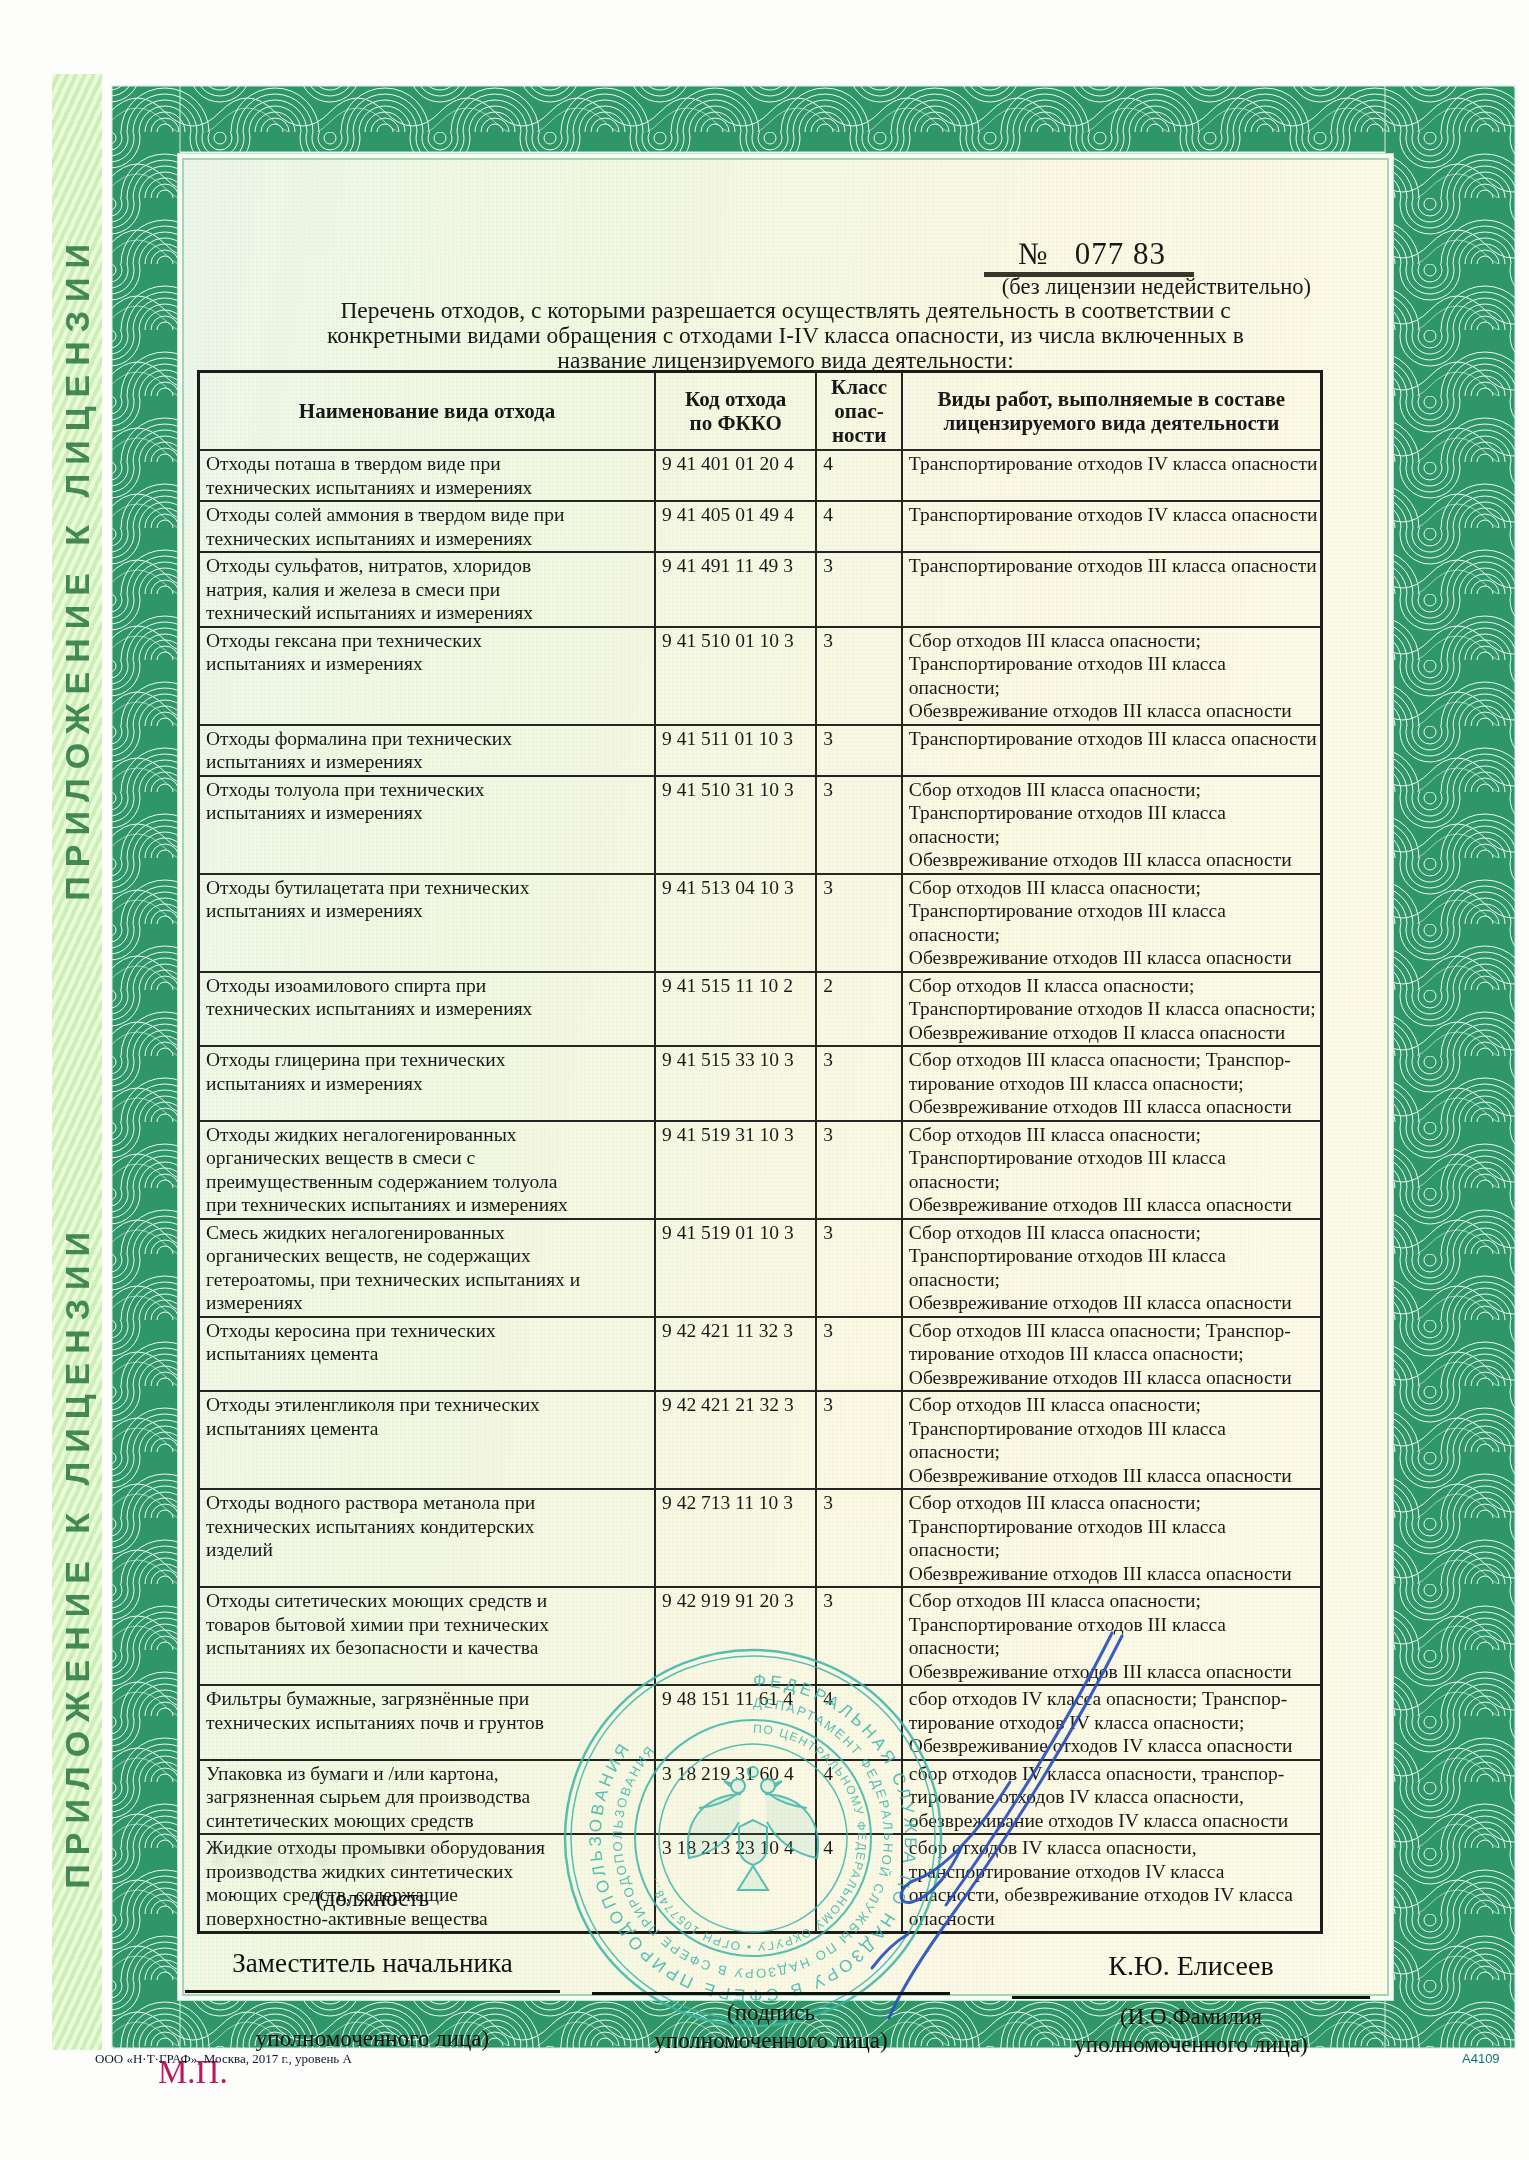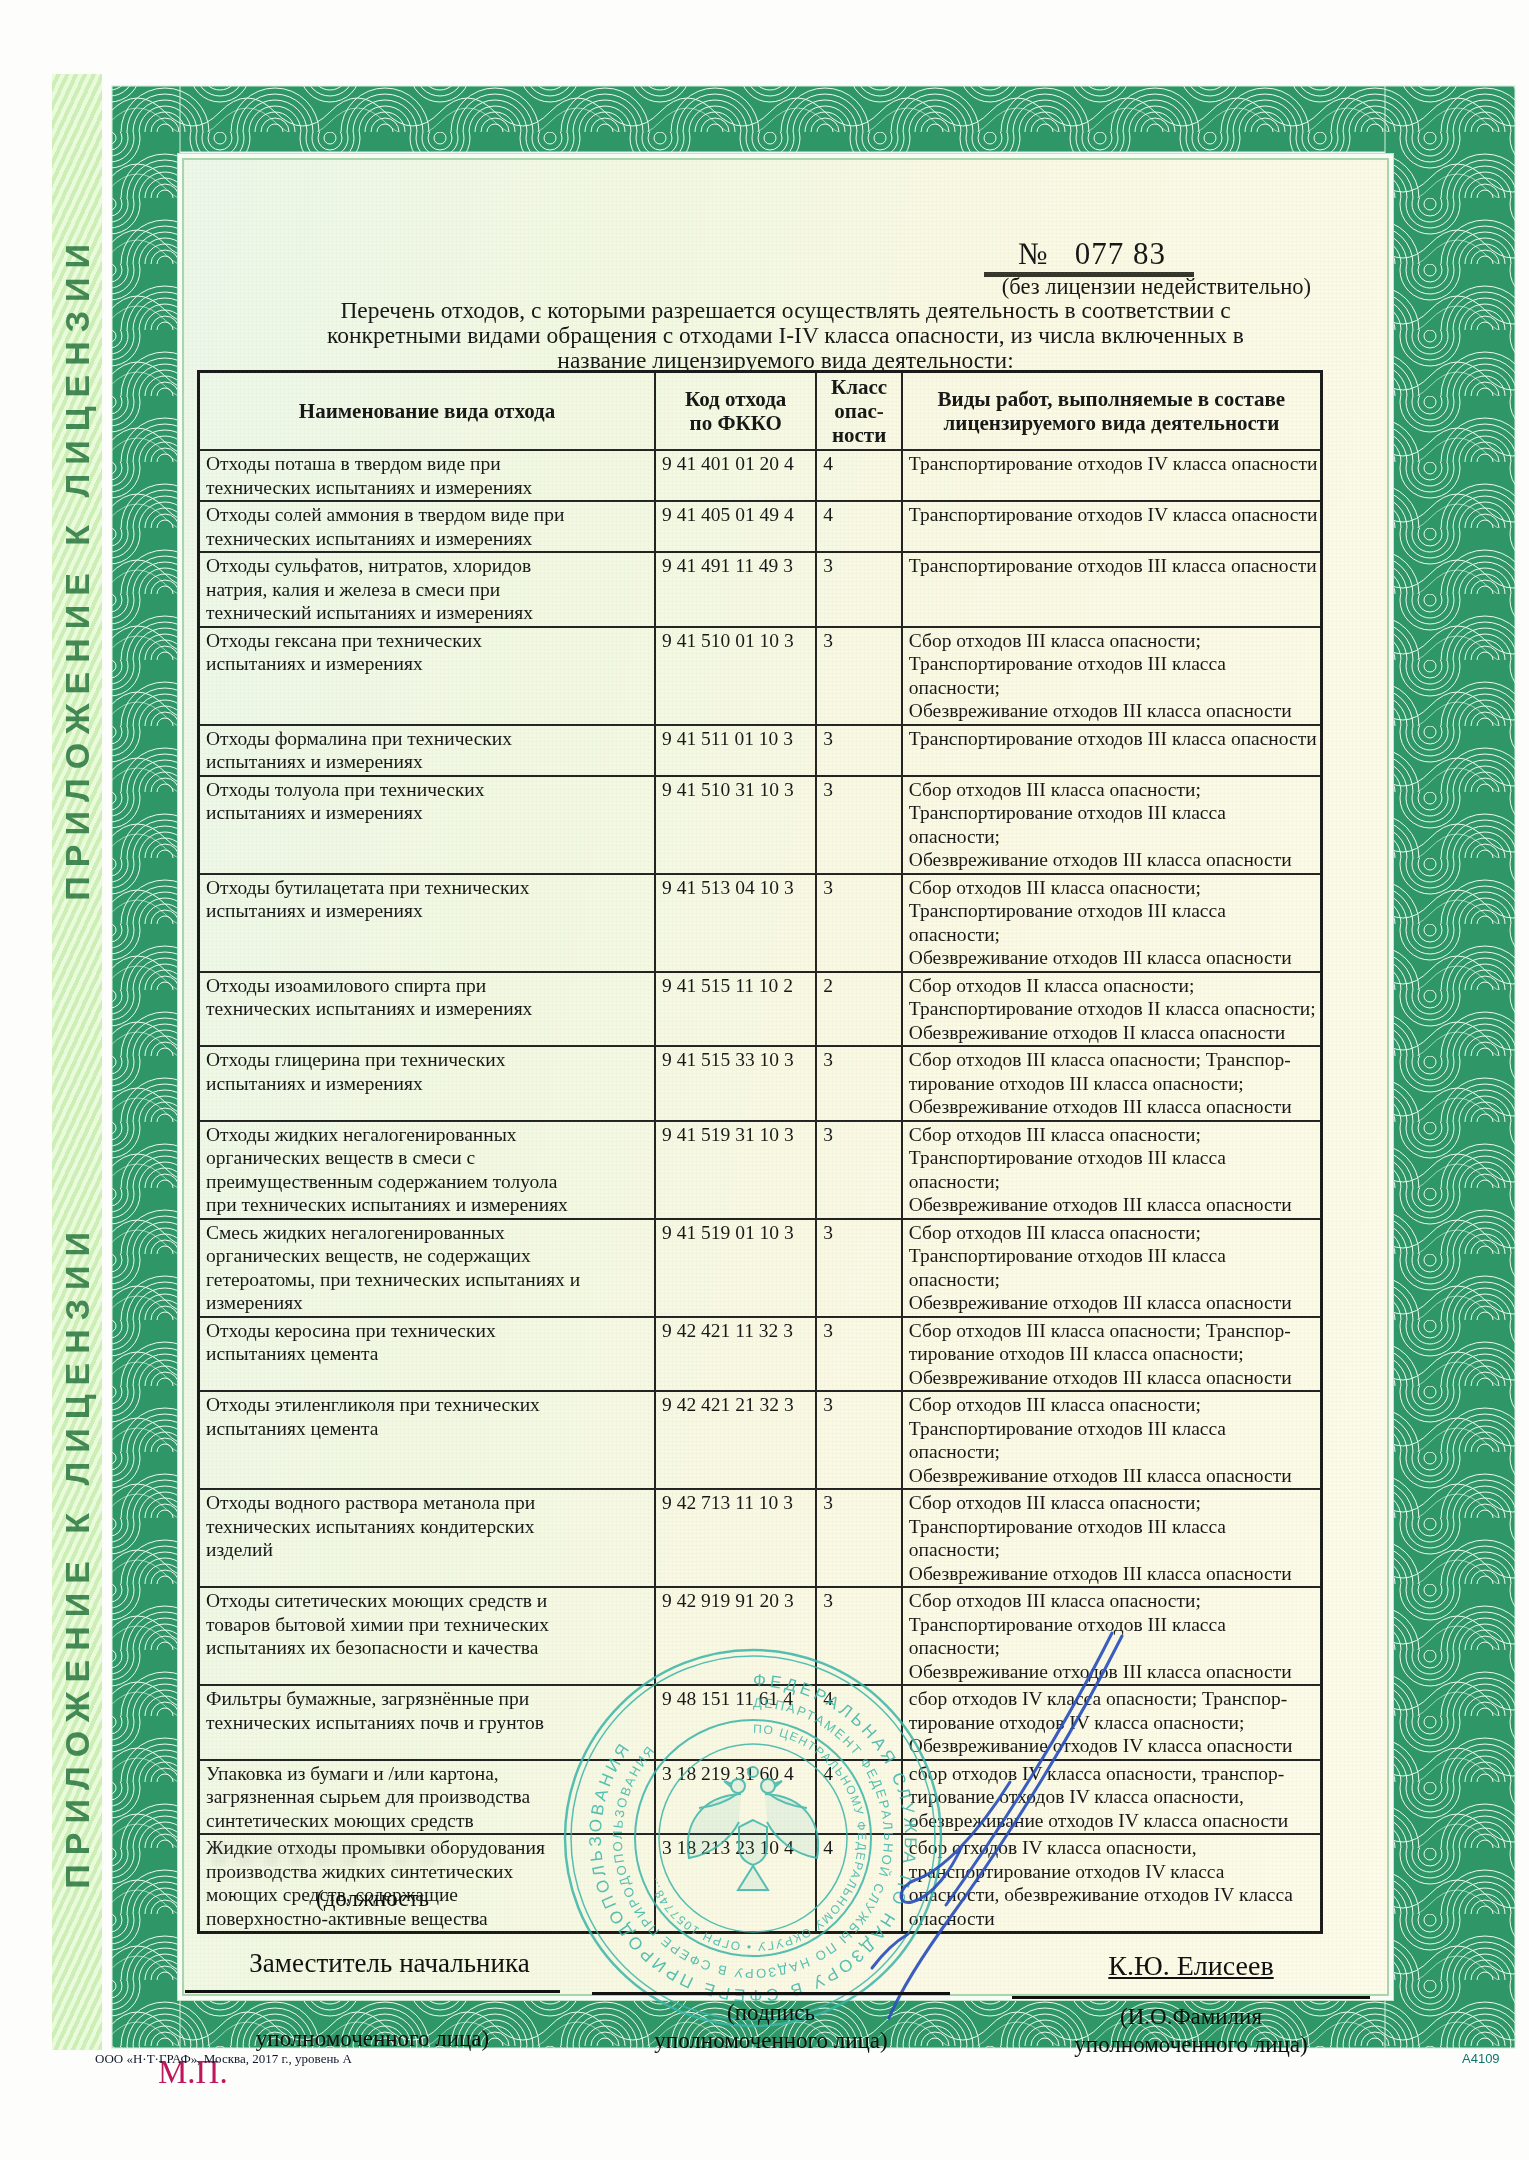--- a/index.html
+++ b/index.html
@@ -37,22 +37,22 @@
   table.waste th,table.waste td{border:2px solid #222;vertical-align:top;
     white-space:pre-line;overflow:hidden;}
   table.waste th{font-size:21px;line-height:24px;font-weight:700;text-align:center;
     vertical-align:middle;padding:2px 4px;}
   table.waste td{font-size:19.5px;line-height:23.5px;padding:1px 2px 1px 6px;}
   .col-name{width:41.2%;}.col-code{width:14%;}.col-class{width:7%;}.col-works{width:37.8%;}
 
   
   .sig-layer{position:absolute;inset:0;pointer-events:none;}
   .sig-line{position:absolute;height:0;border-top:3px solid #111;}
-  .sig-title{position:absolute;text-align:center;font-size:27px;color:#111;padding-left:17px;}
-  .sig-name{position:absolute;text-align:center;font-size:28px;color:#111;text-decoration:underline;}
+  .sig-title{position:absolute;text-align:center;font-size:27px;color:#111;}
+  .sig-name{position:absolute;text-align:center;font-size:28px;color:#111;}
   .sig-label{position:absolute;text-align:center;font-size:23px;color:#0e0e0e;}
   .mp{position:absolute;left:158px;top:2054px;font-size:33px;color:#be185d;}
   .printer{position:absolute;left:95px;top:2051px;font-size:13px;color:#0f172a;
     font-family:Liberation Serif, serif;}
   .form-code{position:absolute;left:1462px;top:2051px;font-size:13px;color:#0f766e;
     font-family:"Liberation Sans","DejaVu Sans",sans-serif;}
 
   .faint-mark{position:absolute;left:212px;top:1842px;width:230px;height:24px;
     background:repeating-linear-gradient(90deg,rgba(130,130,130,.20) 0 14px,rgba(130,130,130,.05) 14px 26px);
     filter:blur(2px);border-radius:4px;opacity:.5;}

